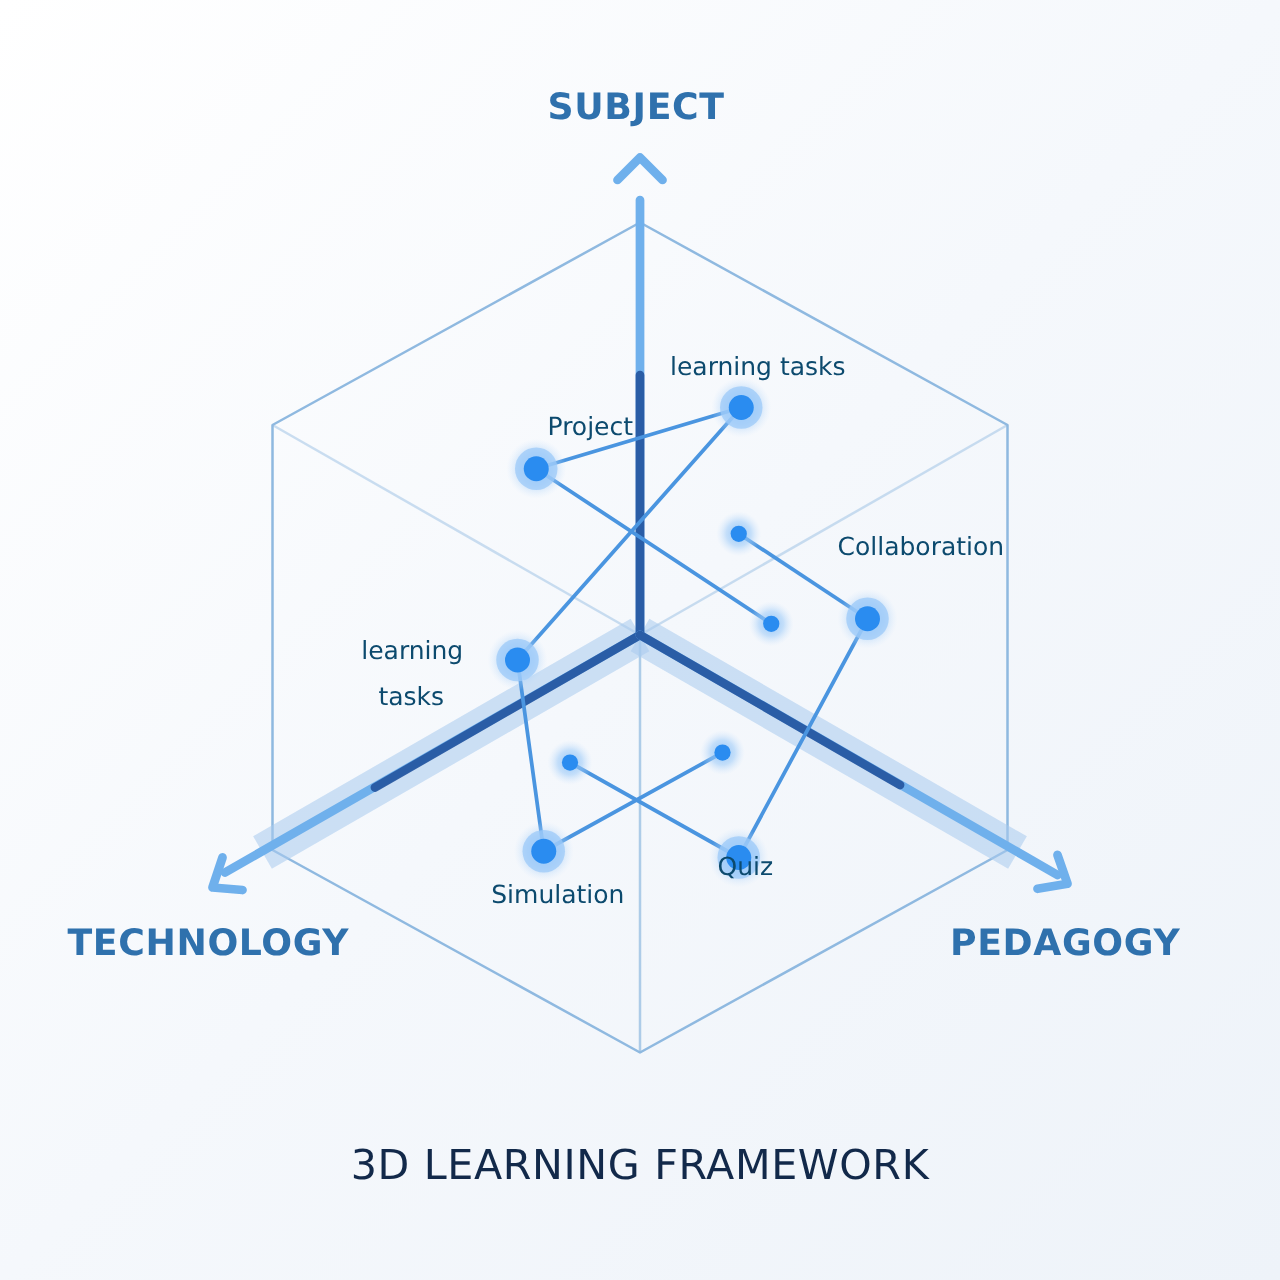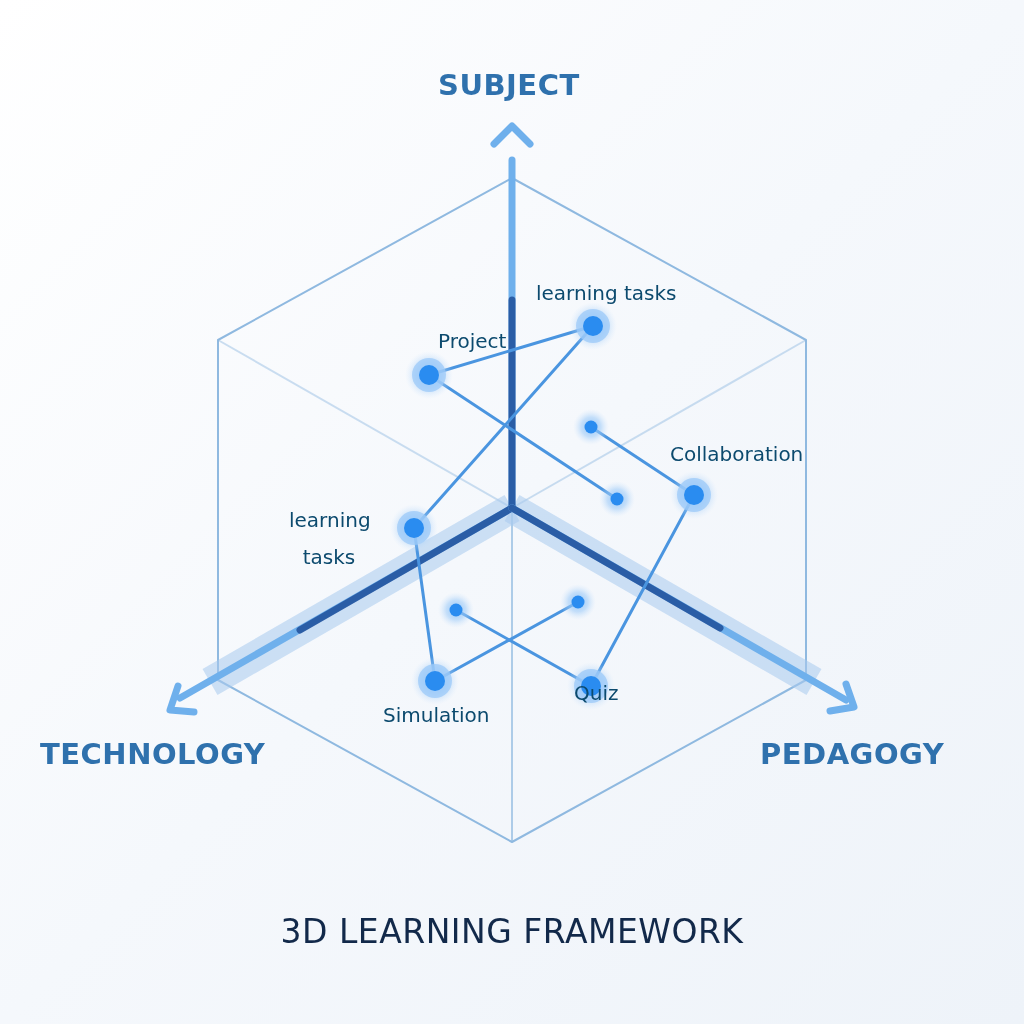--- a/index.html
+++ b/index.html
@@ -151,27 +151,27 @@
           <circle cx="456" cy="610" r="6.5" fill="#2a8cf0"></circle>
         </g>
         <g>
           <circle cx="578" cy="602" r="18" fill="url(#glow)"></circle>
           <circle cx="578" cy="602" r="6.5" fill="#2a8cf0"></circle>
         </g>
       </g>
   </svg>
 
   <div class="axis-title" style="left:438px; top:68px;">SUBJECT</div>
-  <div class="axis-title" style="left:40px; top:737px;">TECHNOLOGY</div>
+  <div class="axis-title" style="left:54px; top:737px;">TECHNOLOGY</div>
   <div class="axis-title" style="left:760px; top:737px;">PEDAGOGY</div>
 
   <div class="node-label" style="left:401px; top:331px;margin-left:37px;">Project</div>
   <div class="node-label" style="left:536px; top:283px;">learning tasks</div>
-  <div class="node-label" style="left:670px; top:444px;">Collaboration</div>
+  <div class="node-label" style="left:670px; top:427px;">Collaboration</div>
   <div class="node-label" style="left:289px; top:510px; text-align:center; width:68px;">
     <div>learning</div>
     <div style="padding-left:12px;margin-top:16px;">tasks</div>
   </div>
-  <div class="node-label" style="left:383px; top:705px;">Simulation</div>
+  <div class="node-label" style="left:393px; top:705px;">Simulation</div>
   <div class="node-label" style="left:574px; top:683px;">Quiz</div>
 
   <div class="footer-title">3D LEARNING FRAMEWORK</div>
 </div>
 
 </body></html>

